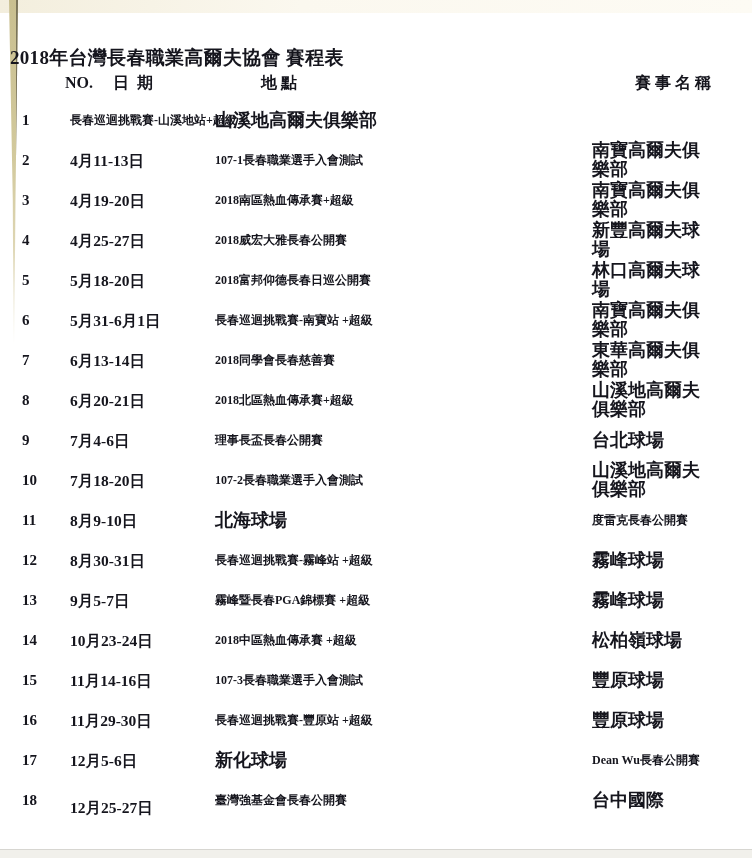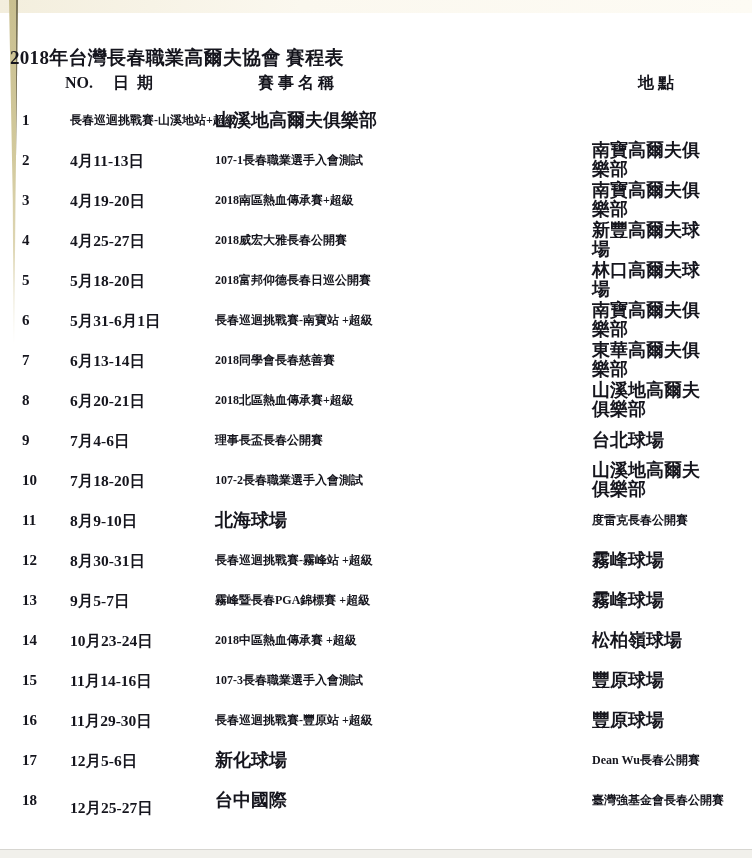--- a/index.html
+++ b/index.html
@@ -88,22 +88,22 @@
 <body>
 
 <div class="top-band"></div>
 <div class="page-edge-mark"></div>
 
 <div class="page-title">2018年台灣長春職業高爾夫協會 賽程表</div>
 
 <div class="thead">
   <div class="cell col-no">NO.</div>
   <div class="cell col-date">日  期</div>
+  <div class="cell col-location">地 點</div>
   <div class="cell col-event">賽 事 名 稱</div>
-  <div class="cell col-location">地 點</div>
 </div>
 
 <div class="tbody">
     <div class="trow">
       <div class="cell col-no">1</div>
       <div class="cell col-event">長春巡迴挑戰賽-山溪地站+超級</div>
       <div class="cell col-location">山溪地高爾夫俱樂部</div>
     </div>
     <div class="trow">
       <div class="cell col-no">2</div>
@@ -197,18 +197,18 @@
     </div>
     <div class="trow">
       <div class="cell col-no">17</div>
       <div class="cell col-date">12月5-6日</div>
       <div class="cell col-location">新化球場</div>
       <div class="cell col-event">Dean Wu長春公開賽</div>
     </div>
     <div class="trow">
       <div class="cell col-no">18</div>
       <div class="cell col-date date-low">12月25-27日</div>
+      <div class="cell col-event">臺灣強基金會長春公開賽</div>
       <div class="cell col-location">台中國際</div>
-      <div class="cell col-event">臺灣強基金會長春公開賽</div>
     </div>
   </div>
 
 <div class="bottom-strip"></div>
 
 </body></html>

